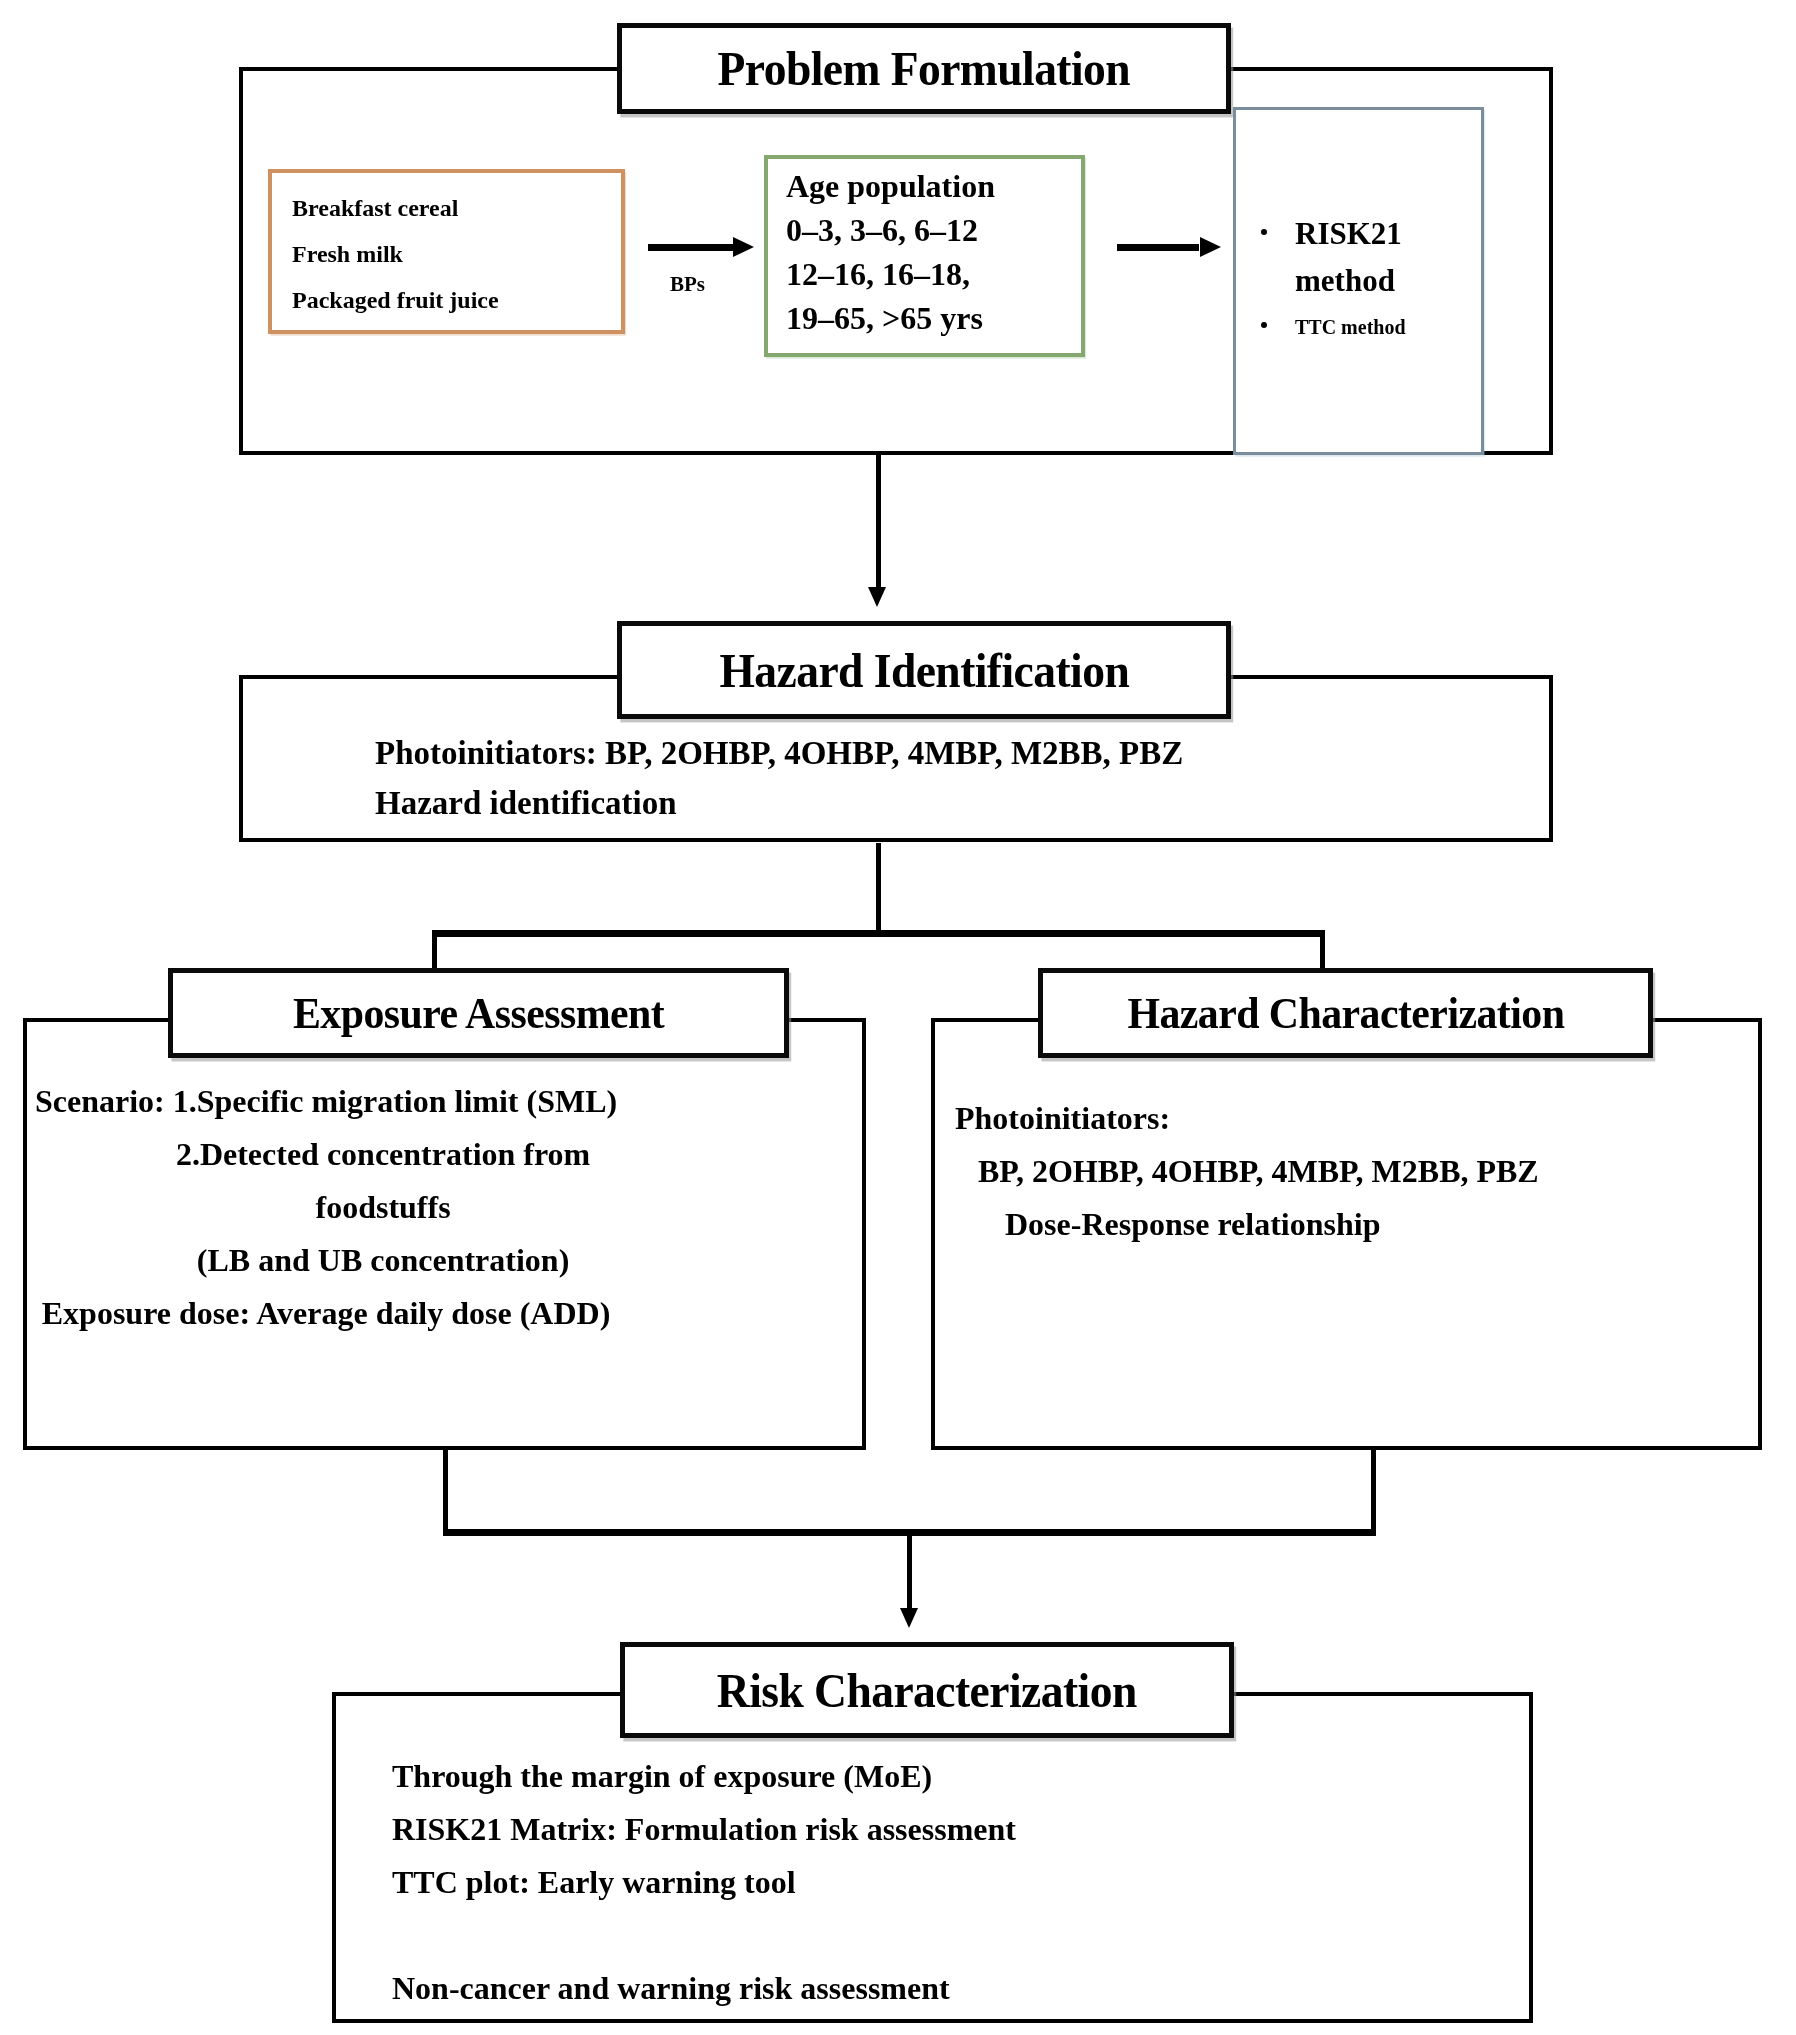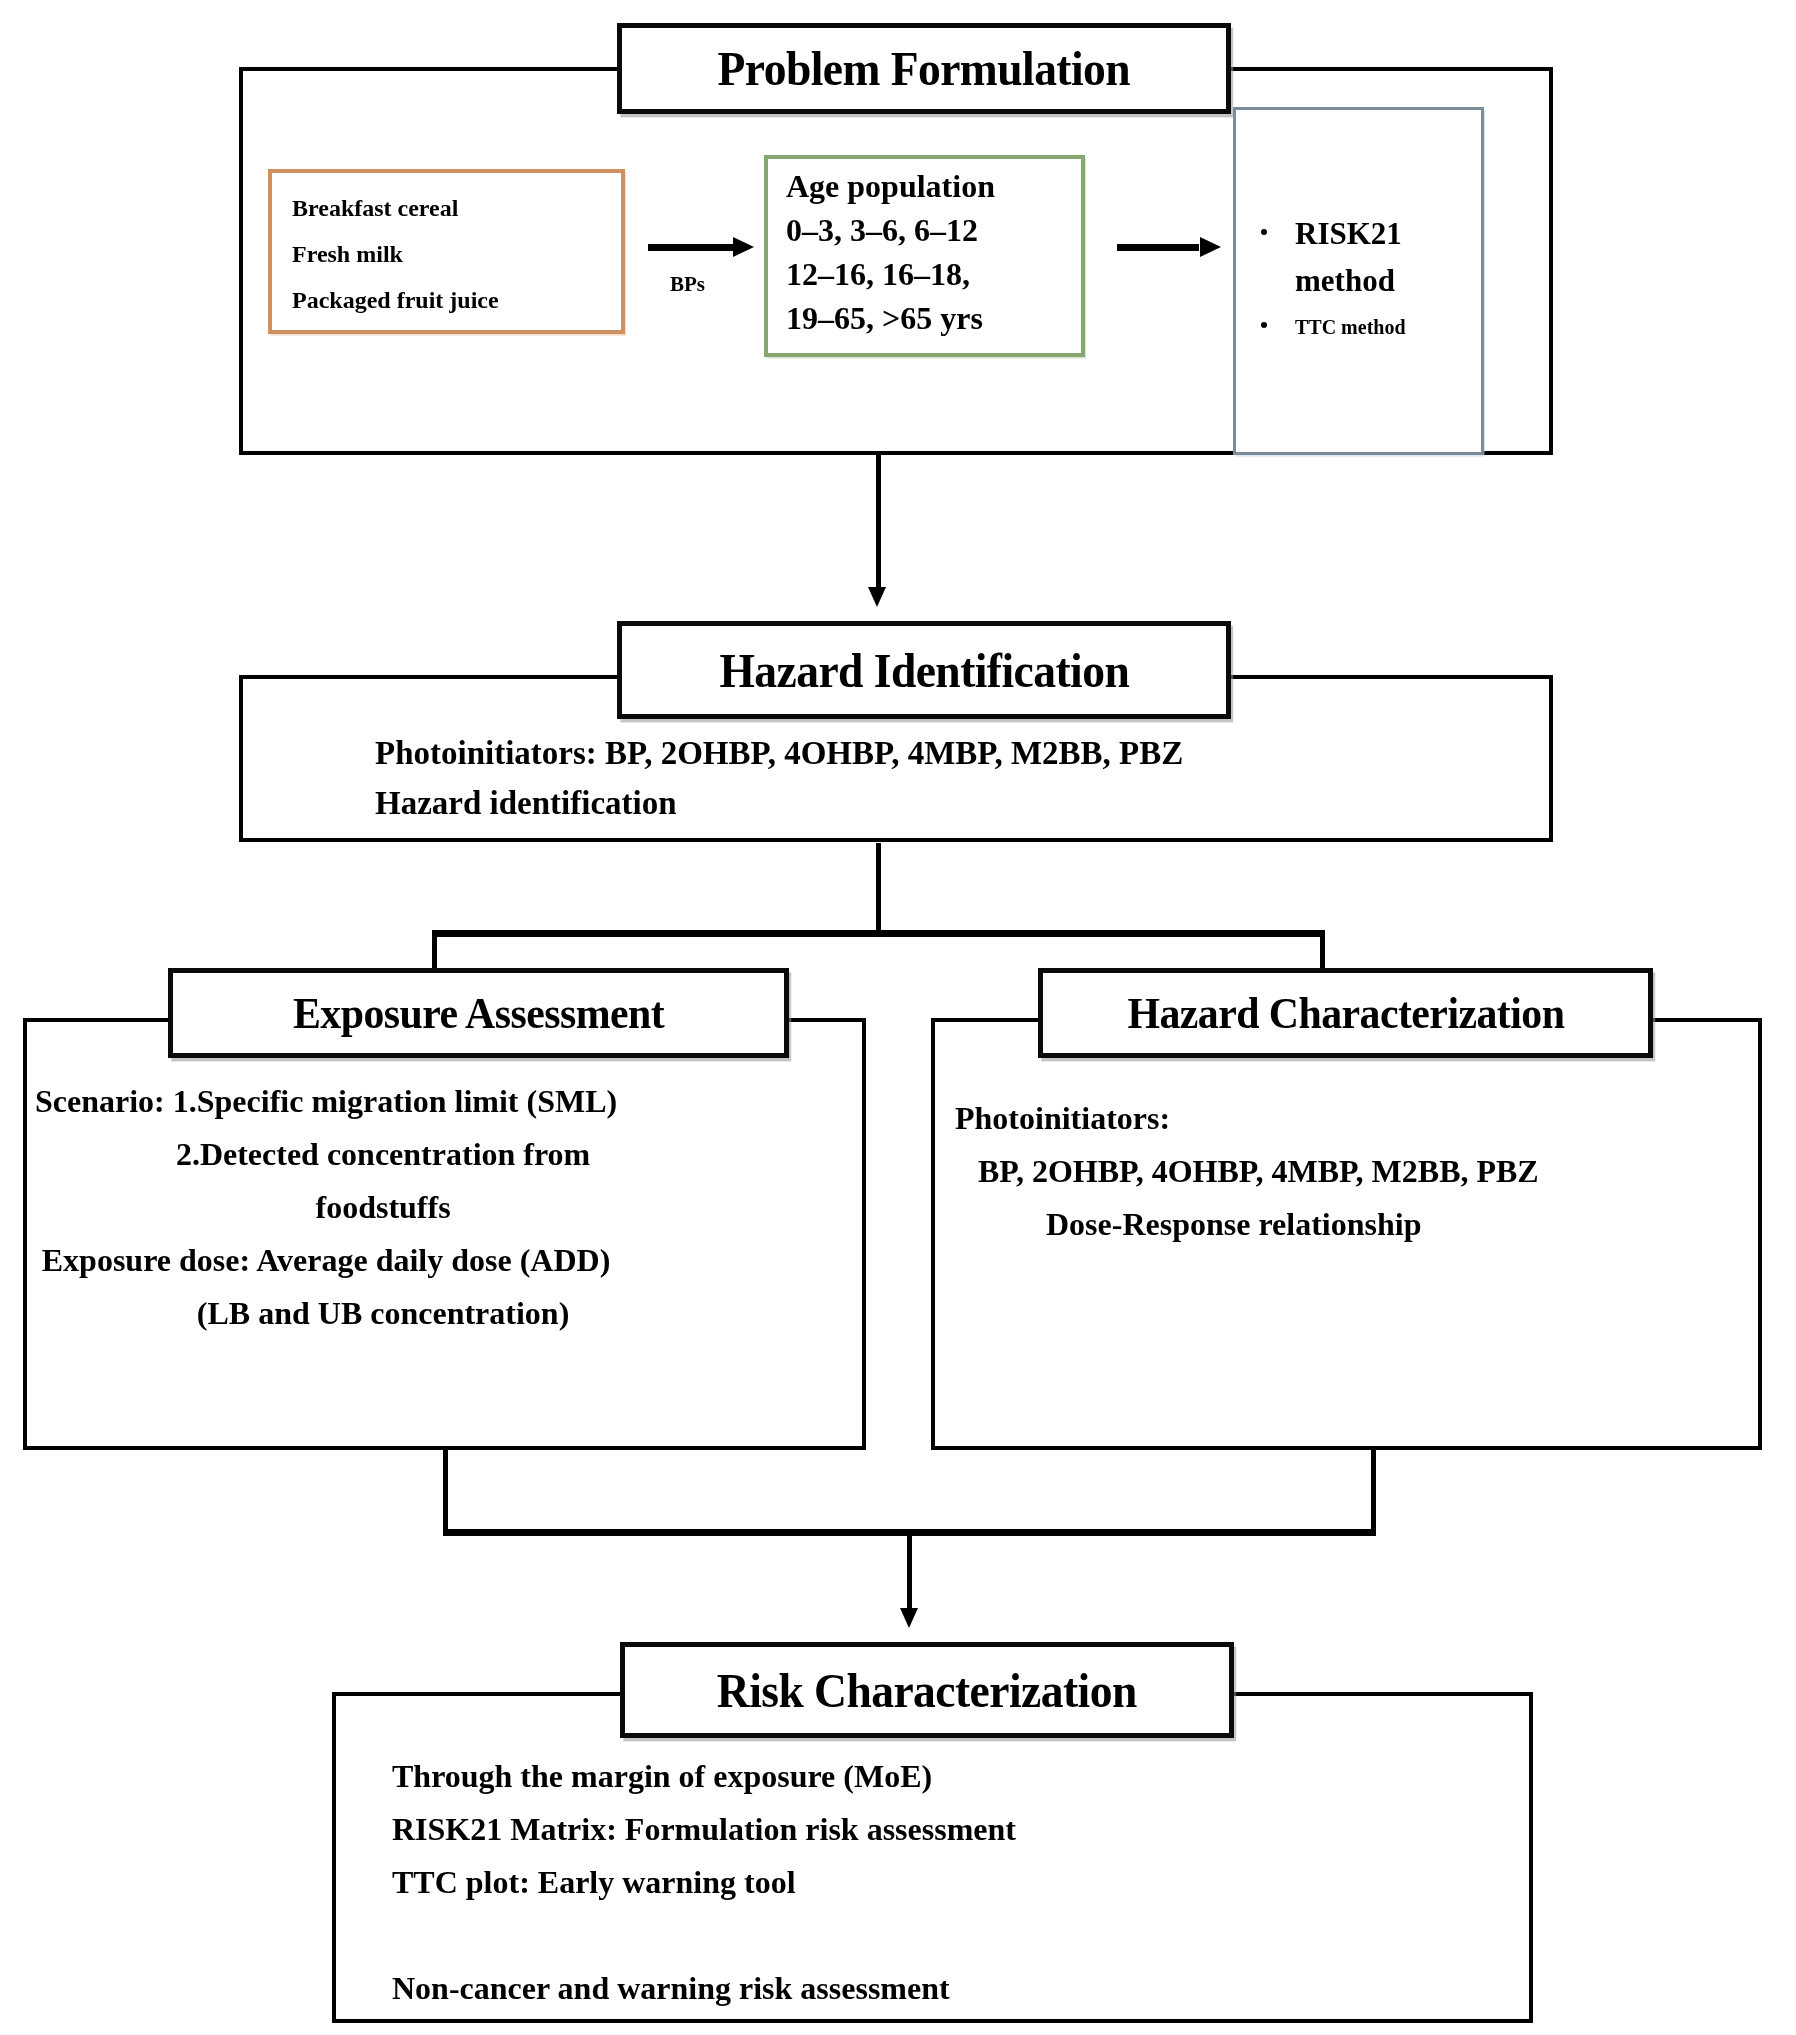--- a/index.html
+++ b/index.html
@@ -168,34 +168,34 @@
   <div class="frame" style="left:23px; top:1018px; width:843px; height:432px;"></div>
 
   <div class="title-box" style="left:168px; top:968px; width:621px; height:90px;">
     <span class="title-text" style="font-size:45px;">Exposure Assessment</span>
   </div>
 
   <div class="body-text" style="left:35px; top:1075px; font-size:32px; line-height:53px;text-align:center;">
     <div>Scenario: 1.Specific migration limit (SML)</div>
     <div style="margin-left:114px;">2.Detected concentration from</div>
     <div style="margin-left:114px;">foodstuffs</div>
+    <div style="margin-left:114px;">(LB and UB concentration)</div>
     <div>Exposure dose: Average daily dose (ADD)</div>
-    <div style="margin-left:114px;">(LB and UB concentration)</div>
   </div>
 
   <div class="frame" style="left:931px; top:1018px; width:831px; height:432px;"></div>
 
   <div class="title-box" style="left:1038px; top:968px; width:615px; height:90px;">
     <span class="title-text" style="font-size:45px;">Hazard Characterization</span>
   </div>
 
   <div class="body-text" style="left:955px; top:1092px; font-size:32px; line-height:53px;">
     <div>Photoinitiators:</div>
     <div style="margin-left:23px;">BP, 2OHBP, 4OHBP, 4MBP, M2BB, PBZ</div>
-    <div style="margin-left:91px;">Dose-Response relationship</div>
+    <div style="margin-left:50px;">Dose-Response relationship</div>
   </div>
 
   <div class="vline" style="left:443px; top:1450px; width:5.1px; height:84px;"></div>
   <div class="vline" style="left:1371px; top:1450px; width:5.1px; height:84px;"></div>
   <div class="hline" style="left:443px; top:1529px; width:933px; height:6.8px;"></div>
   <div class="vline" style="left:907px; top:1529px; width:5.1px; height:82px;"></div>
   <div class="arrowhead-down" style="left:900px; top:1608px;"></div>
 
   <div class="frame" style="left:332px; top:1692px; width:1201px; height:331px;"></div>
 

